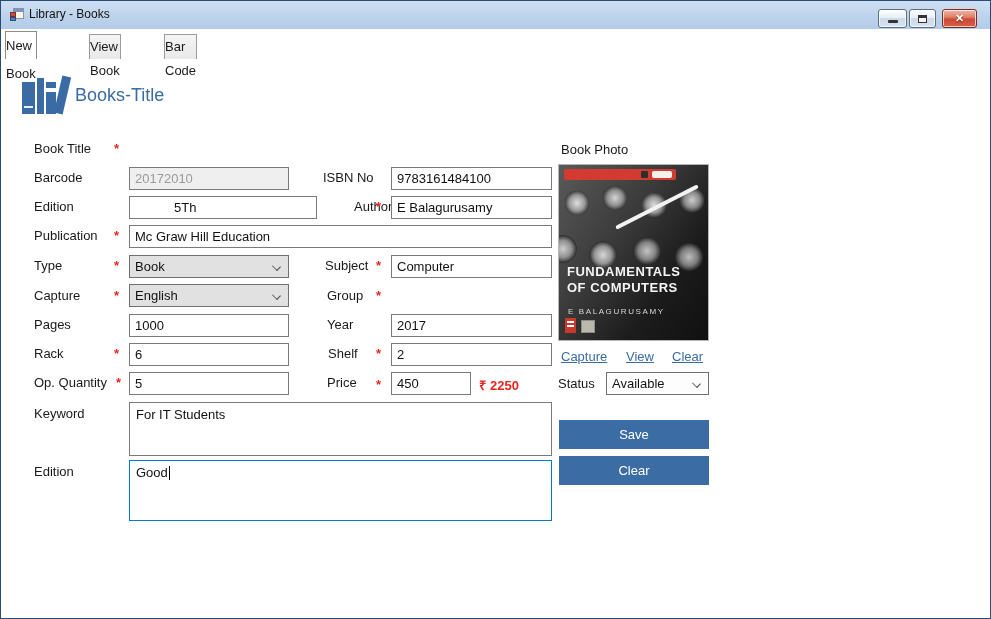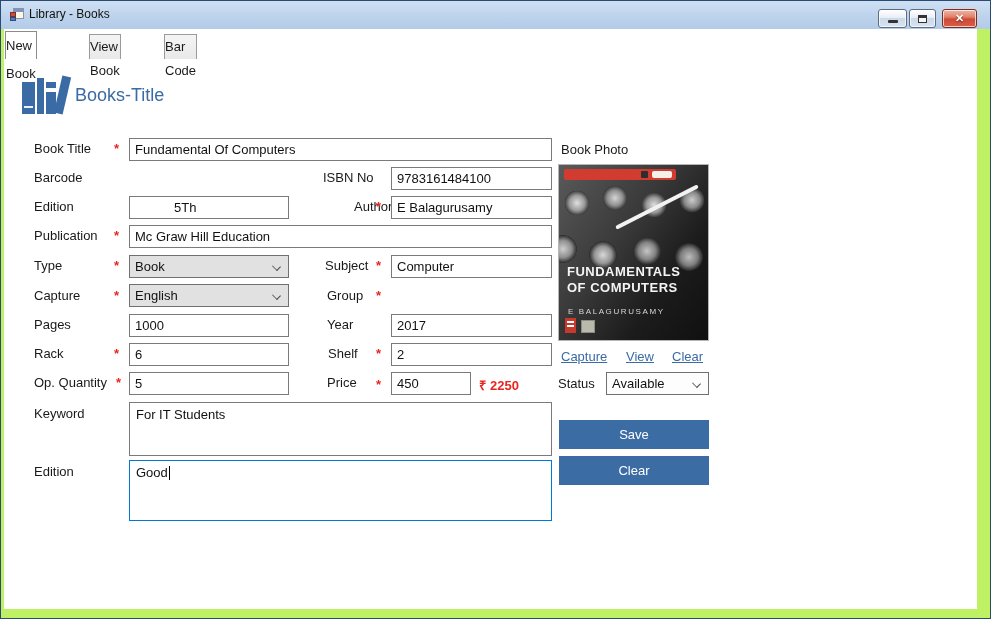--- a/index.html
+++ b/index.html
@@ -1,20 +1,20 @@
 <!DOCTYPE html>
 <html><head>
 <meta charset="utf-8">
 <style>
   * { margin:0; padding:0; box-sizing:border-box; }
   body { font-family:"Liberation Sans", sans-serif; background:#e8e8e8; }
 
   .window {
     position:relative; width:991px; height:619px;
-    background:#bef264; border:1px solid #2b4a73; overflow:hidden;
+    background:#ffffff; border:1px solid #2b4a73; overflow:hidden;
   }
   
   .titlebar {
     position:absolute; left:0; top:0; width:100%; height:28px;
     background:linear-gradient(#cfe0f3 0%, #bdd3ec 55%, #b3cbe8 100%);
   }
   .app-icon { position:absolute; left:9px; top:7px; width:14px; height:14px; }
   .app-icon .win { position:absolute; left:3px; top:0; width:11px; height:11px; background:#fdf6e3; border:1px solid #8a94a8; }
   .app-icon .win::before { content:""; position:absolute; left:0; top:0; right:0; height:3px; background:#7e94c0; }
   .app-icon .sq1 { position:absolute; left:0; top:4px; width:6px; height:5px; background:#c84d3c; border:1px solid #7c2f22; }
@@ -166,23 +166,23 @@
   <div class="lbl" style="left:326px; top:316px;">Year</div>
   <div class="lbl" style="left:327px; top:345px;">Shelf</div>
   <div class="lbl" style="left:326px; top:374px;">Price</div>
 
   <span class="req" style="left:375px; top:198px;"></span>
   <span class="req" style="left:375px; top:257px;"></span>
   <span class="req" style="left:375px; top:287px;"></span>
   <span class="req" style="left:375px; top:345px;"></span>
   <span class="req" style="left:375px; top:376px;"></span>
 
-  <input class="tb" style="left: 128px; top: 137px; width: 423px;" value="Fundamental Of Computers">
+  <input class="tb disabled" style="left: 128px; top: 166px; width: 160px;" disabled="" value="20172010">
   <input class="tb" style="left: 390px; top: 166px; width: 161px;" value="9783161484100">
-  <input class="tb" style="left: 128px; top: 195px; width: 160px; padding-left: 44px;" value="5Th">
+  <input class="tb" style="left: 128px; top: 195px; width: 188px; padding-left: 44px;" value="5Th">
   <input class="tb" style="left: 390px; top: 195px; width: 161px;" value="E Balagurusamy">
   <input class="tb" style="left: 128px; top: 224px; width: 423px;" value="Mc Graw Hill Education">
 
   <div class="combo" style="left:128px; top:254px; width:160px;">
     <span>Book</span>
     <span class="chev"></span>
   </div>
   <input class="tb" style="left: 390px; top: 254px; width: 161px;" value="Computer">
 
   <div class="combo" style="left:128px; top:283px; width:160px;">

